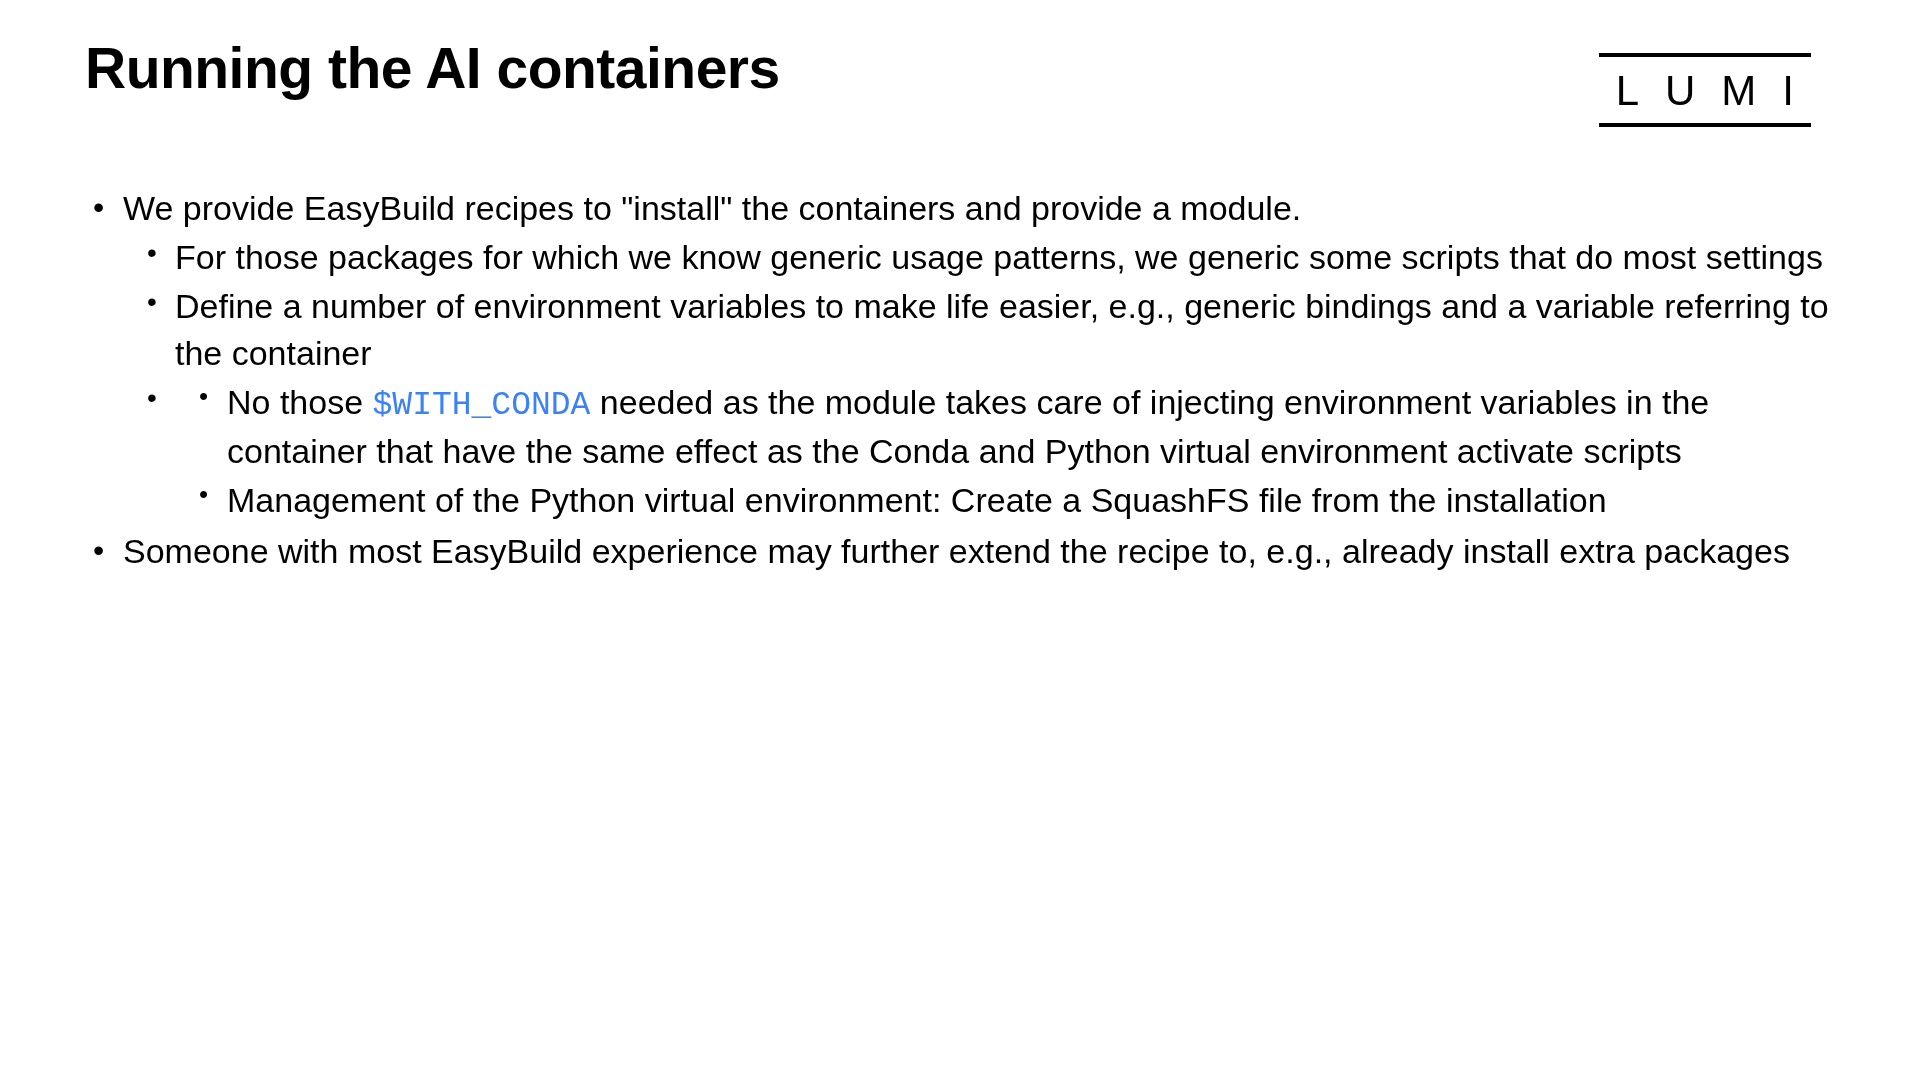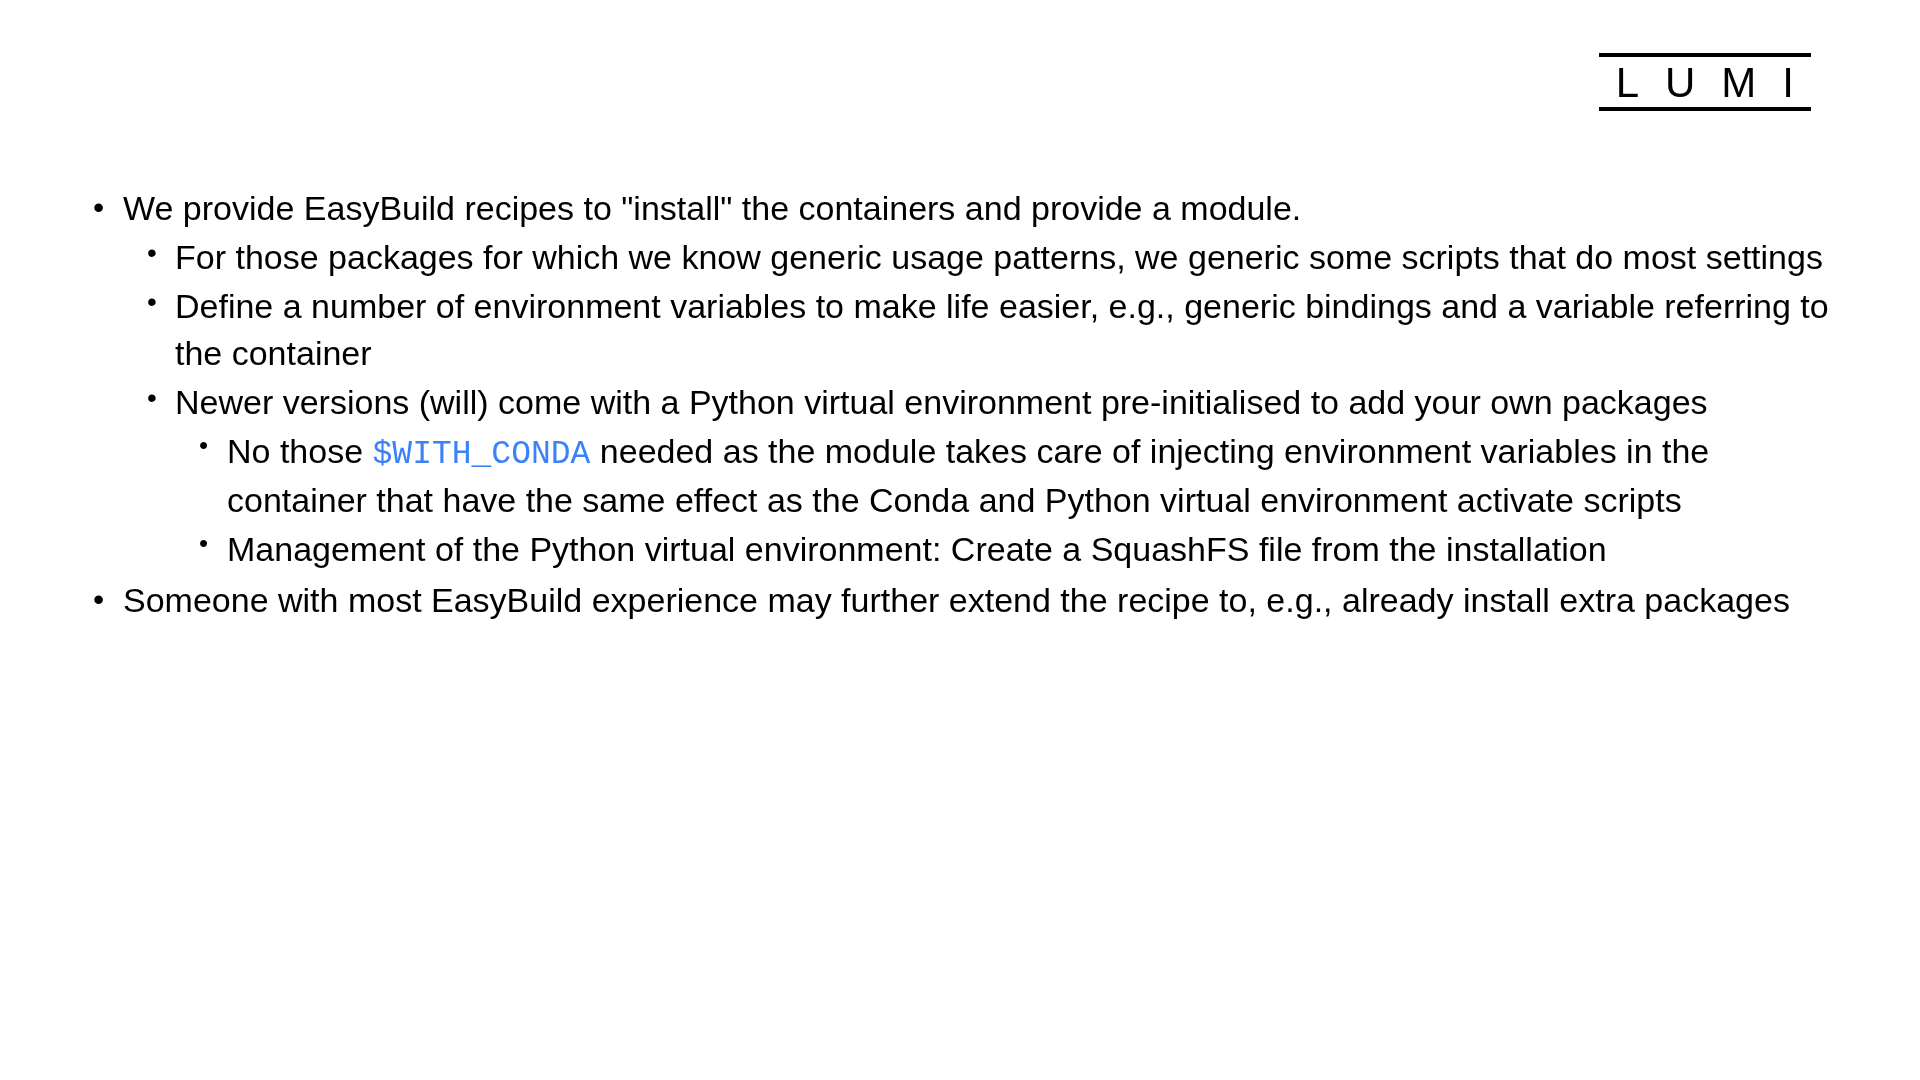--- a/index.html
+++ b/index.html
@@ -36,36 +36,37 @@
       line-height: 1.18;
       letter-spacing: -0.5px;
       font-family: "Century Gothic", "Segoe UI", sans-serif;
     }
     .logo {
       margin-top: 18px;
       margin-right: 15px;
       display: flex;
       flex-direction: column;
       align-items: center;
+      gap: 8px;
     }
     .logo-bar {
       width: 212px;
       height: 4px;
       background: #000;
     }
     .logo-text {
       font-size: 42px;
       font-weight: 400;
       letter-spacing: 26px;
       padding: 2px 0 0 26px;
       font-family: "Arial", sans-serif;
       line-height: 1.15;
     }
     .content {
-      margin-top: 74px;
+      margin-top: 58px;
       font-size: 34px;
       line-height: 1.38;
     }
     ul {
       list-style: none;
     }
     .level1 > li {
       position: relative;
       padding-left: 38px;
       margin-bottom: 4px;
@@ -114,41 +115,41 @@
       color: #3b82f6;
       font-size: 33px;
     }
   </style>
 </head>
 <body>
 
 <div class="slide">
   <div class="header">
     <div class="title-block">
+      <div class="title-line">Running the AI containers</div>
     </div>
     <div class="logo">
       <div class="logo-bar"></div>
       <div class="logo-text">LUMI</div>
       <div class="logo-bar"></div>
     </div>
   </div>
 
   <div class="content">
     <ul class="level1">
       <li>
         <span>We provide EasyBuild recipes to "install" the containers and provide a module.</span>
         <ul class="level2">
           <li>
             <span>For those packages for which we know generic usage patterns, we generic some scripts that do most settings</span>
           </li>
           <li>
             <span>Define a number of environment variables to make life easier, e.g., generic bindings and a variable referring to the container</span>
           </li>
           <li>
-            <span>Newer versions (will) come with a Python virtual environment pre-initialised to add your own packages</span>
             <ul class="level3">
               <li>
                 <span>No those </span><span class="code">$WITH_CONDA</span><span> needed as the module takes care of injecting environment variables in the container that have the same effect as the Conda and Python virtual environment activate scripts</span>
               </li>
               <li>
                 <span>Management of the Python virtual environment: Create a SquashFS file from the installation</span>
               </li>
             </ul>
           </li>
         </ul>

